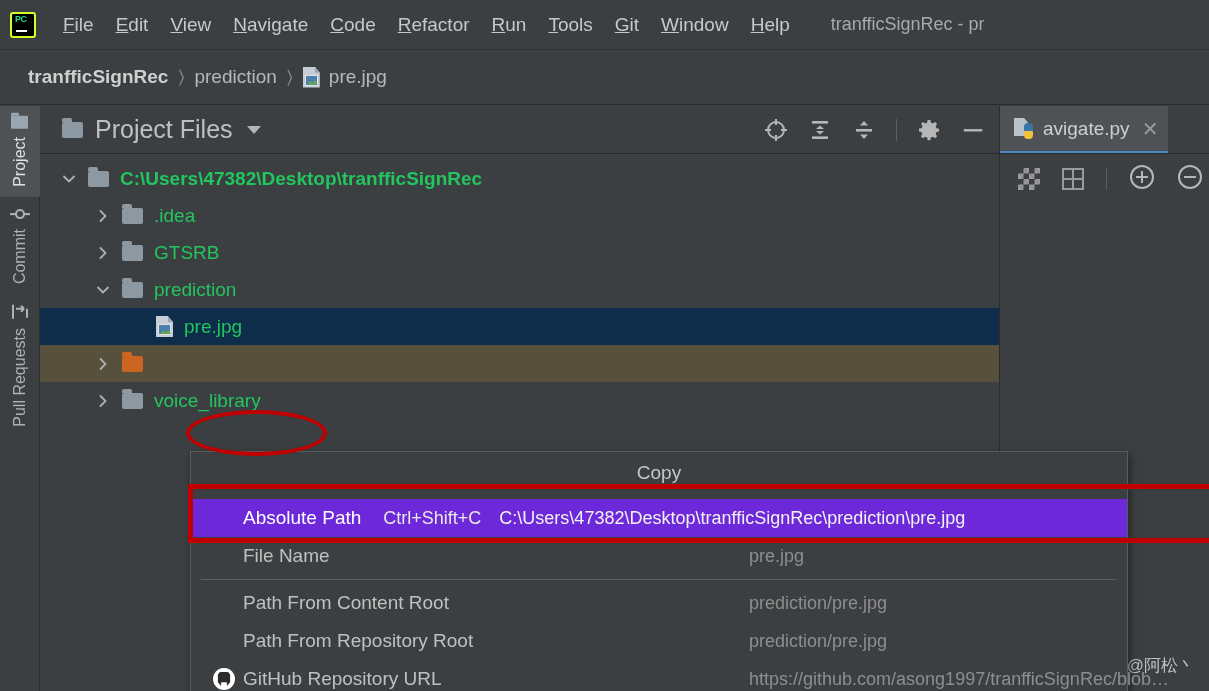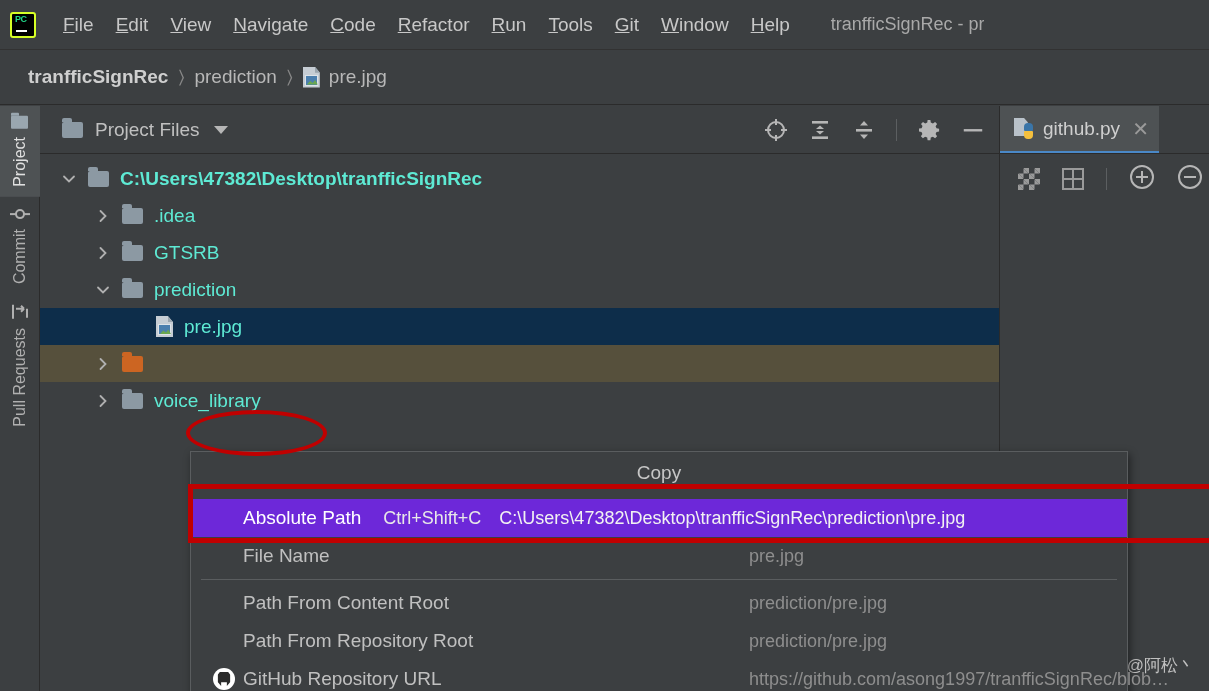--- a/index.html
+++ b/index.html
@@ -158,21 +158,21 @@
     position: relative;
   }
   .panel-head {
     height: 48px;
     display: flex;
     align-items: center;
     padding: 0 14px 0 22px;
     border-bottom: 1px solid #2b2b2b;
   }
   .panel-title {
-    font-size: 19px; color: #c0c0c0; margin-left: 12px;
+    font-size: 25px; color: #c0c0c0; margin-left: 12px;
   }
   .folder-ic {
     width: 21px; height: 16px; background: #8c99a3; border-radius: 2px; position: relative;
     flex: 0 0 auto;
   }
   .folder-ic::before {
     content:''; position:absolute; top:-4px; left:0; width:10px; height:4px;
     background:#8c99a3; border-radius:2px 2px 0 0;
   }
   .folder-ic.orange { background:#cc6522; }
@@ -182,21 +182,21 @@
     border-top:8px solid #b6b6b6; margin-left:14px;
   }
   .head-tools { margin-left:auto; display:flex; align-items:center; gap:20px; }
   .htool { width:24px;height:24px; display:flex;align-items:center;justify-content:center; cursor:default;}
   .vsep { width:1px; height:22px; background:#5c5f61; }
 
   
   .tree { flex:1; overflow:hidden; padding-top: 6px; position:relative; }
   .row {
     height: 37px; display:flex; align-items:center; white-space:nowrap;
-    font-size: 19px; color:#5eead4; cursor:default;
+    font-size: 19px; color:#22c55e; cursor:default;
   }
   .row.bold { font-weight:bold; }
   .row.sel { background:#0d2d4a; }
   .row.excluded { background:#56503c; }
   .arrow {
     width: 22px; display:flex; align-items:center; justify-content:center;
     color:#b0b0b0; font-size:17px; flex:0 0 22px;
   }
   .arrow svg { display:block; }
   .row .lbl { margin-left: 11px; }
@@ -560,21 +560,21 @@
   </div>
 
   <div class="editor-area">
     <div class="tabbar">
       <div class="tab">
         <span class="py-ic">
           <span class="doc"></span>
             <span class="snake1"></span>
             <span class="snake2"></span>
         </span>
-        <span>github.py</span>
+        <span>avigate.py</span>
         <span class="tab-close">✕</span>
       </div>
     </div>
     <div class="ed-tools">
       <span class="checker"></span>
       <span class="grid-ic"></span>
       <span class="vsep"></span>
       <span>
         <svg width="26" height="26" viewBox="0 0 26 26">
             <circle cx="13" cy="13" r="11" fill="none" stroke="#b6b6b6" stroke-width="2"></circle>

